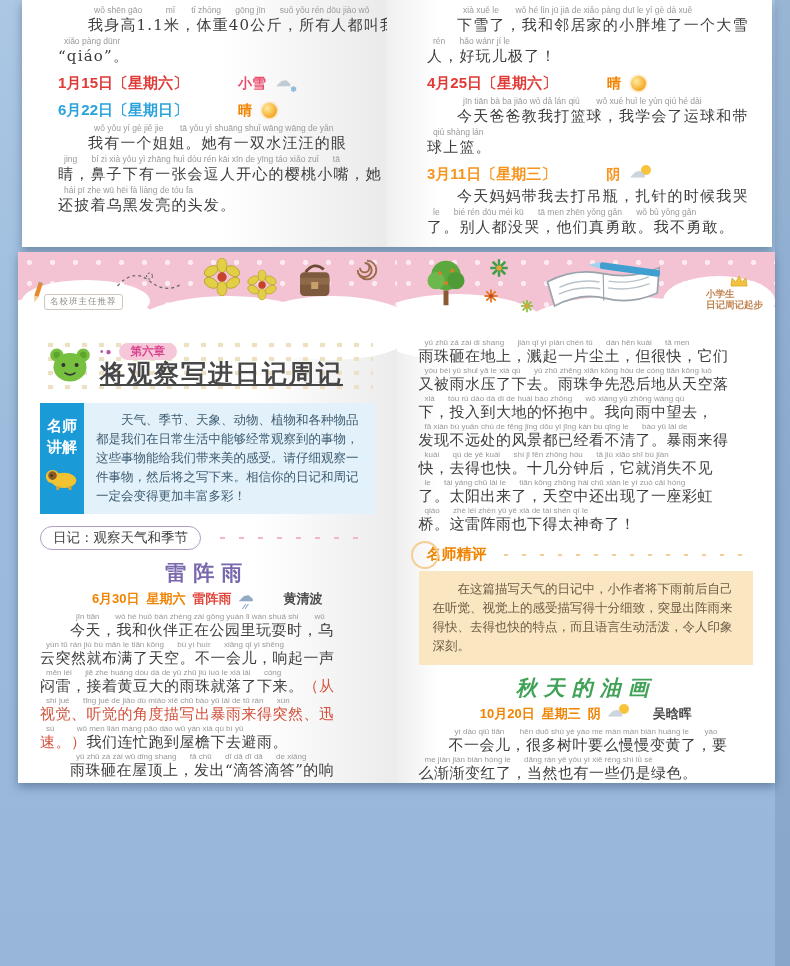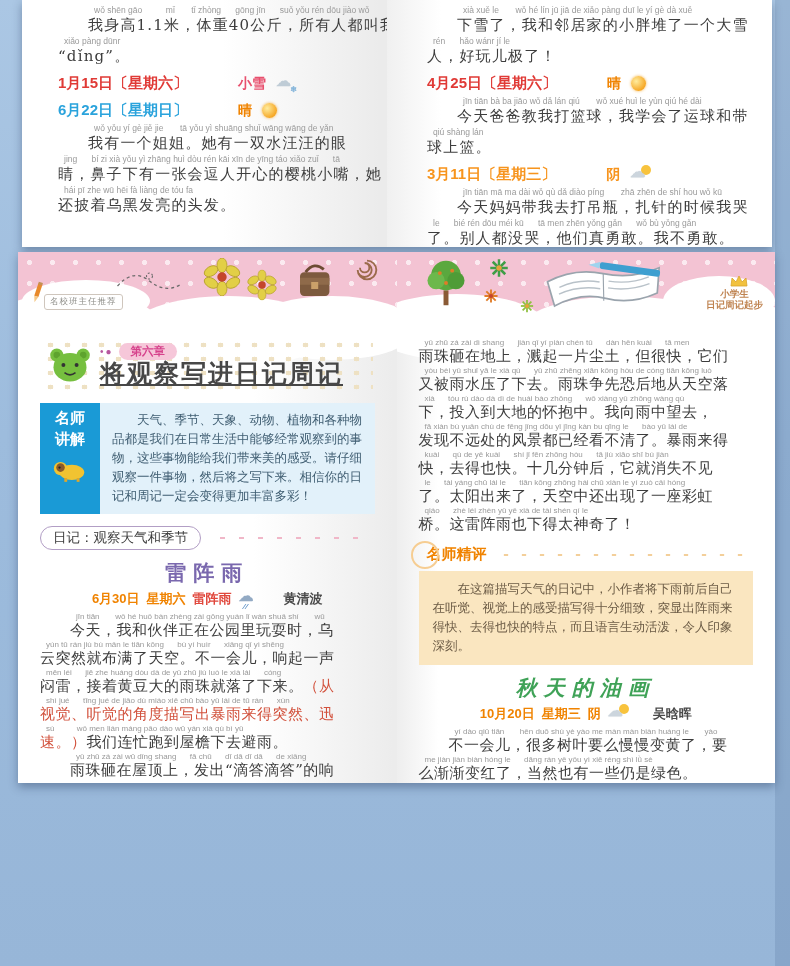--- a/index.html
+++ b/index.html
@@ -58,37 +58,37 @@
   .fl1{position:absolute;left:185px;top:6px;z-index:4;}
   .fl2{position:absolute;left:225px;top:14px;z-index:4;transform:scale(.8);}
   .satchel{position:absolute;left:275px;top:10px;z-index:4;}
   .spiral{position:absolute;left:335px;top:4px;z-index:4;}
 
   .tree{position:absolute;left:28px;top:6px;z-index:4;}
   .mini-f1{position:absolute;left:92px;top:6px;z-index:4;}
   .mini-f2{position:absolute;left:84px;top:34px;z-index:4;transform:scale(.75);}
   .mini-f3{position:absolute;left:120px;top:44px;z-index:4;transform:scale(.7);}
   .bookpen{position:absolute;left:140px;top:8px;z-index:4;}
-  .series-tag{position:absolute;right:12px;top:36px;z-index:5;text-align:center;
+  .series-tag{position:absolute;right:12px;top:36px;z-index:5;text-align:left;
     font-size:9.5px;line-height:11px;color:#bf8350;font-weight:bold;margin-left:25px;}
   .crown{position:absolute;right:26px;top:22px;z-index:5;}
 
   
   .chapter-row{margin:10px 2px 0;padding:5px 6px 7px;display:flex;align-items:center;
     background-image:radial-gradient(#eee1c3 2.8px,transparent 3.1px);background-size:17px 14px;}
   .chapter-text{margin-left:8px;}
   .badge-row{display:flex;align-items:center;gap:5px;}
   .badge-dots{color:#b6579f;font-size:10px;letter-spacing:2px;}
   .chapter-badge{background:#f6c7d9;color:#d6428c;font-size:11.5px;font-weight:bold;padding:1px 12px;border-radius:9px;}
   .chapter-title{font-size:25px;font-weight:bold;color:#474747;letter-spacing:2px;line-height:1.08;font-family:"Liberation Sans",sans-serif;text-decoration:underline;}
 
   
   .teacher-box{display:flex;margin-top:9px;}
-  .tb-label{width:60px;background:#1a9ad6;color:#fff;text-align:center;font-size:15px;font-weight:bold;
-    padding-top:4px;line-height:1.4;}
+  .tb-label{width:44px;background:#1a9ad6;color:#fff;text-align:center;font-size:15px;font-weight:bold;
+    padding-top:12px;line-height:1.4;}
   .tb-body{flex:1;background:#e2f1fa;padding:8px 12px;font-size:12.5px;line-height:19px;color:#3f5d71;text-indent:2em;}
 
   
   .pill-row{display:flex;align-items:center;margin-top:12px;gap:12px;}
   .pill{border:1.3px solid #b29ec5;border-radius:13px;padding:2px 12px;font-size:13.5px;color:#3c3c3c;background:#fff;white-space:nowrap;}
   .dotline{flex:1;height:8px;margin-right:4px;
     background-image:radial-gradient(#f0b7c8 2.6px,transparent 3px);background-size:19px 8px;background-position:0 50%;}
 
   
   .article-title{text-align:center;font-size:21px;font-weight:bold;letter-spacing:7px;margin-top:9px;font-family:"DejaVu Serif",serif;}
@@ -116,21 +116,21 @@
 
   <section class="spread top">
     <div class="page pleft">
       <div class="blocks">
           <div class="tline indent">
             <div class="pinyin">wǒ shēn gāo          mǐ       tǐ zhòng      gōng jīn      suǒ yǒu rén dōu jiào wǒ</div>
             <div class="hanzi"><span>我身高1.1米，体重40公斤，所有人都叫我</span></div>
           </div>
           <div class="tline">
             <div class="pinyin">xiǎo pàng dūnr</div>
-            <div class="hanzi"><span>“dǐng”。</span></div>
+            <div class="hanzi"><span>“qiáo”。</span></div>
           </div>
           <div class="dateline">
             <span style="color: rgb(224, 58, 54);">1月15日〔星期六〕</span>
             <span class="w" style="color: rgb(232, 80, 110);">小雪</span>
             <span class="wicon wicon-snowcloud"></span>
           </div>
           <div class="dateline">
             <span style="color: rgb(42, 163, 220);">6月22日〔星期日〕</span>
             <span class="w" style="color: rgb(240, 131, 0);">晴</span>
             <span class="wicon wicon-sun"></span>
@@ -172,21 +172,20 @@
           <div class="tline">
             <div class="pinyin">qiú shàng lán</div>
             <div class="hanzi"><span>球上篮。</span></div>
           </div>
           <div class="dateline">
             <span style="color: rgb(247, 148, 29);">3月11日〔星期三〕</span>
             <span class="w" style="color: rgb(247, 148, 29);">阴</span>
             <span class="wicon wicon-cloudsun"></span>
           </div>
           <div class="tline indent">
-            <div class="pinyin">jīn tiān mā ma dài wǒ qù dǎ diào píng       zhā zhēn de shí hou wǒ kū</div>
             <div class="hanzi"><span>今天妈妈带我去打吊瓶，扎针的时候我哭</span></div>
           </div>
           <div class="tline">
             <div class="pinyin">le      bié rén dōu méi kū      tā men zhēn yǒng gǎn      wǒ bù yǒng gǎn</div>
             <div class="hanzi"><span>了。别人都没哭，他们真勇敢。我不勇敢。</span></div>
           </div>
         </div>
 
     </div>
   </section>

